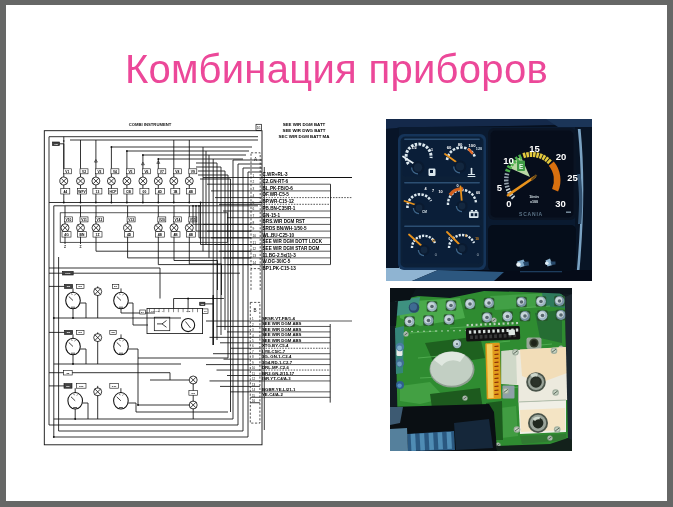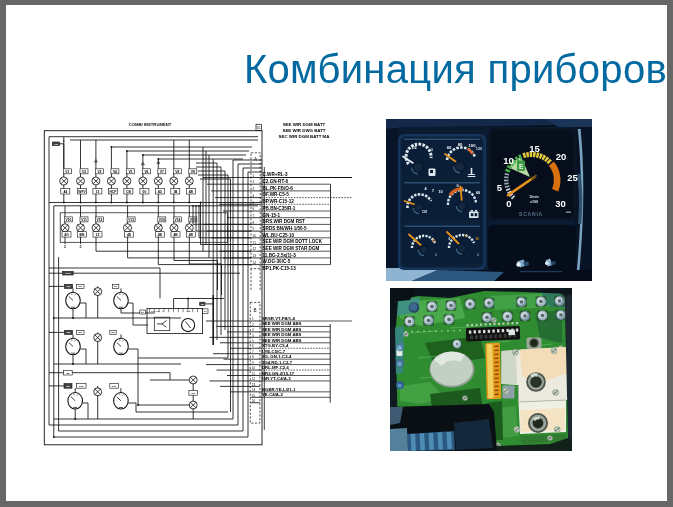--- a/index.html
+++ b/index.html
@@ -1,18 +1,18 @@
 <!DOCTYPE html>
 <html><head>
 <meta charset="utf-8">
 <style>
   html,body{margin:0;padding:0;}
   body{width:673px;height:507px;background:#666766;font-family:"Liberation Sans", sans-serif;overflow:hidden;position:relative;}
   .slide{position:absolute;left:6px;top:5px;width:661px;height:496px;background:#ffffff;}
-  .title{position:absolute;left:0;top:42px;width:661px;text-align:right;font-size:40px;color:#0369a1;letter-spacing:0.3px;}
+  .title{position:absolute;left:0;top:42px;width:661px;text-align:center;font-size:40px;color:#ec4899;letter-spacing:0.3px;}
   .abs{position:absolute;}
 </style>
 </head>
 <body>
 
 <div class="slide">
 
   <div class="title">Комбинация приборов</div>
 
   <svg class="abs" style="left:30px;top:111px;" width="330" height="350" viewBox="36 116 330 350" xmlns="http://www.w3.org/2000/svg">

